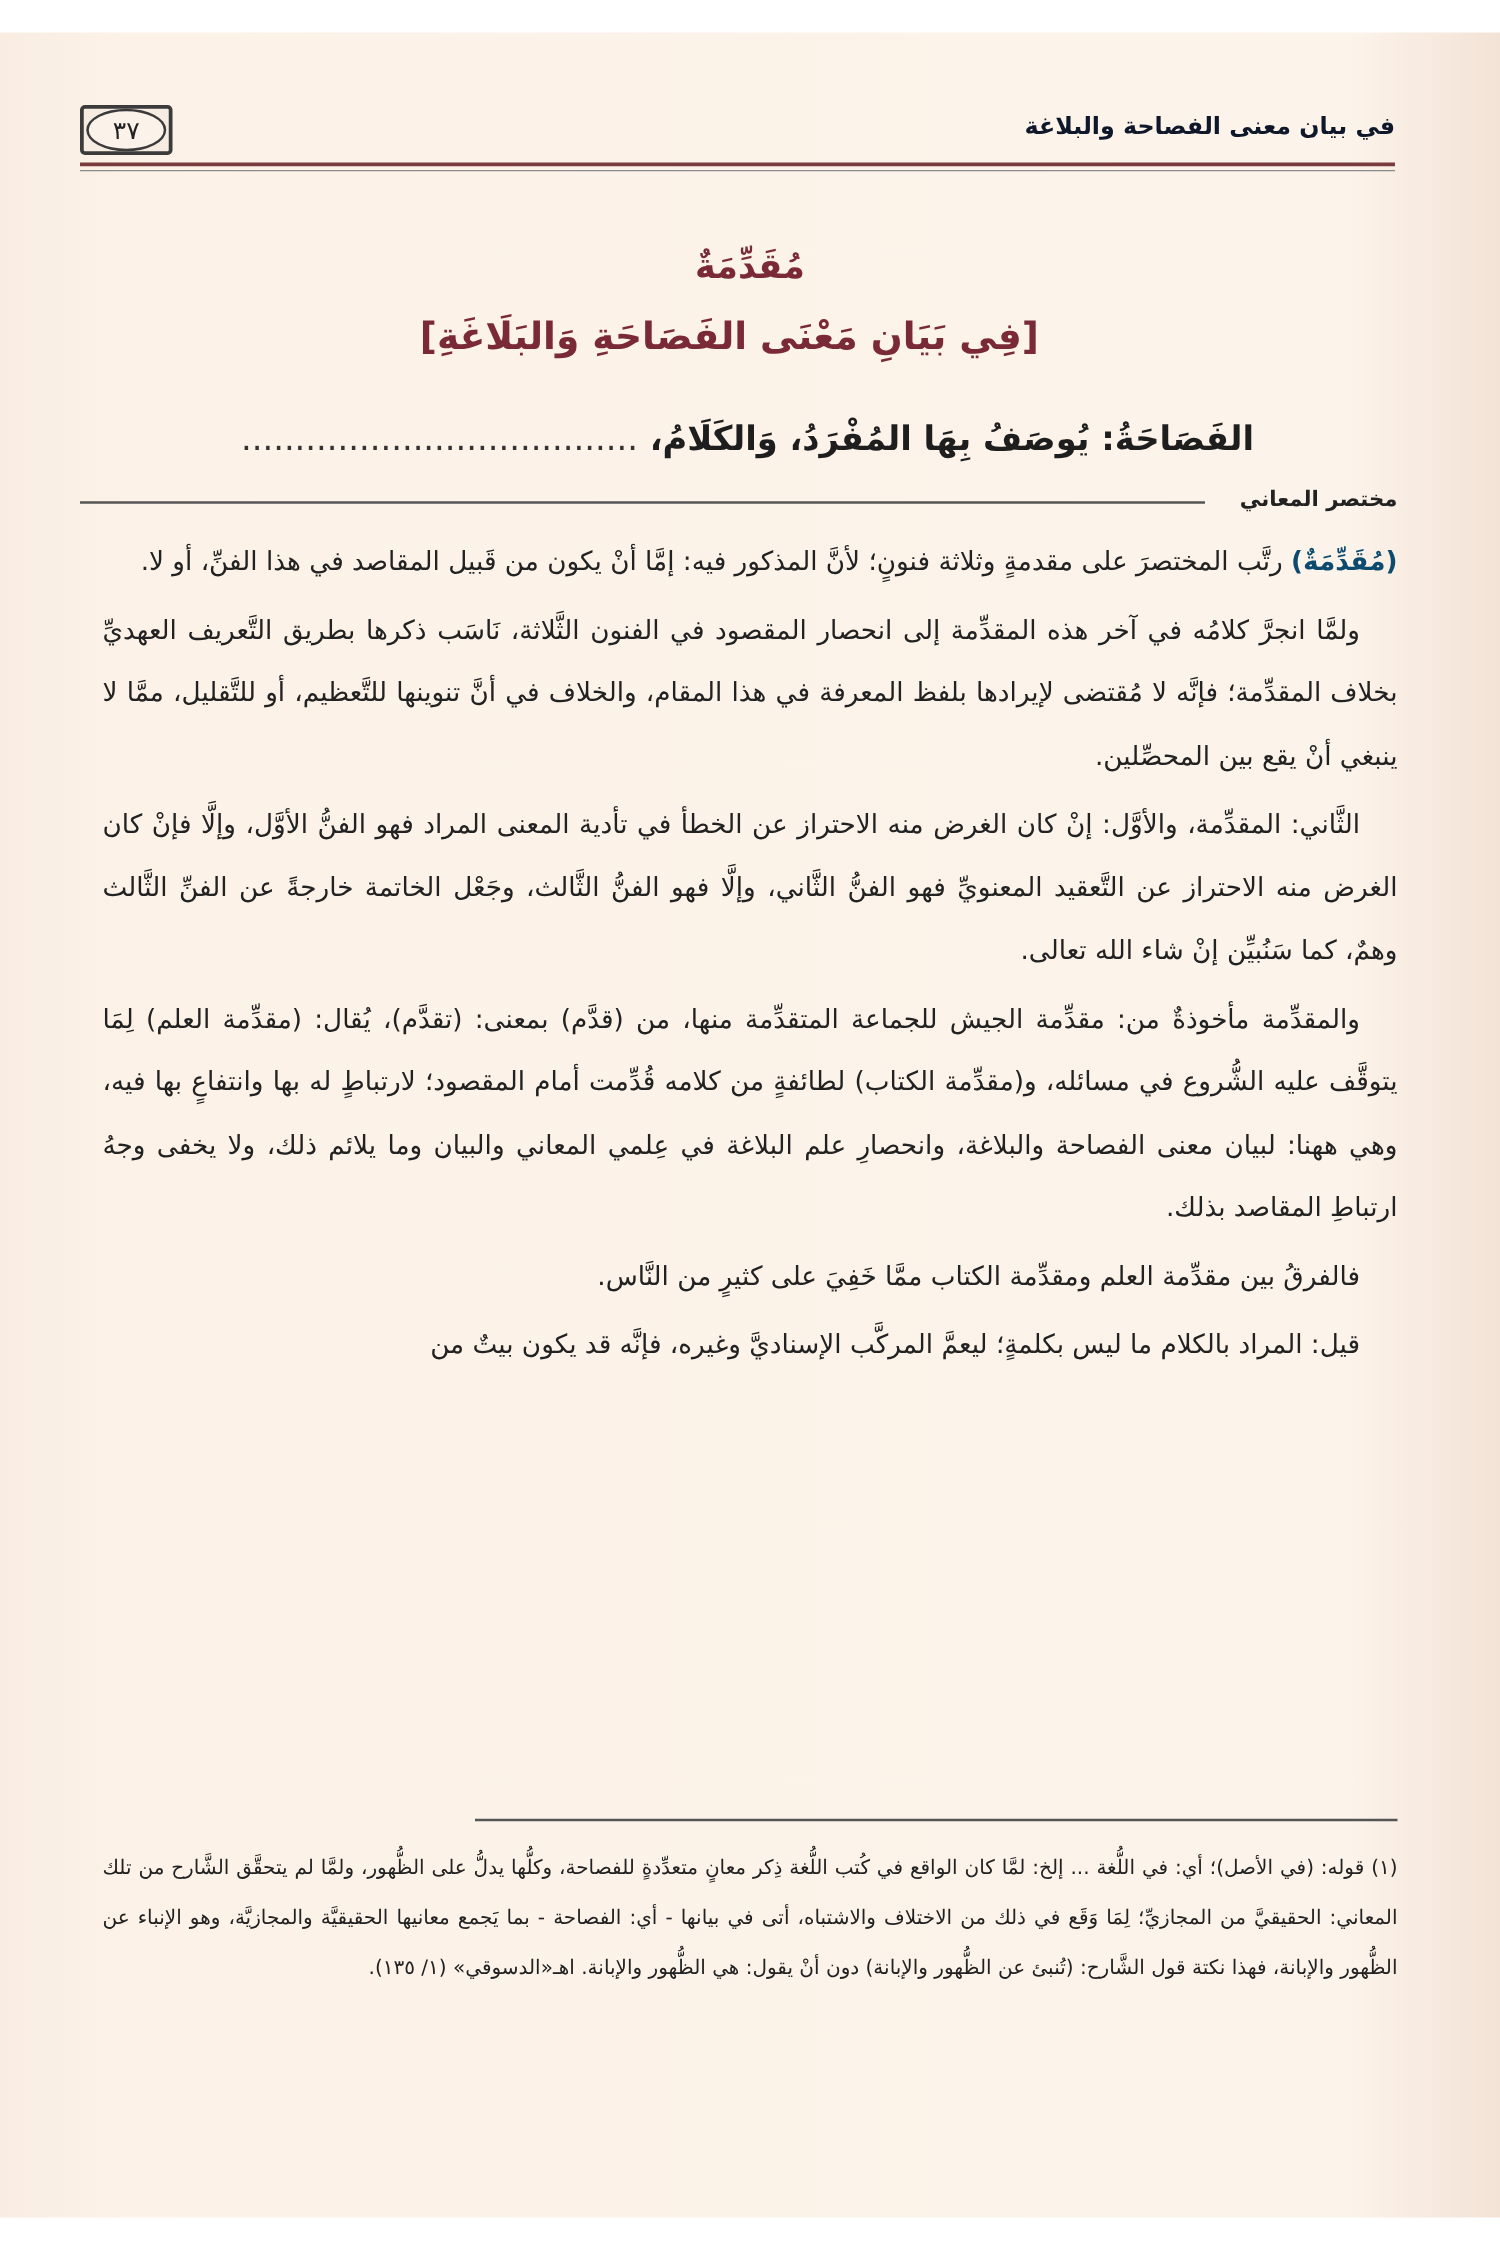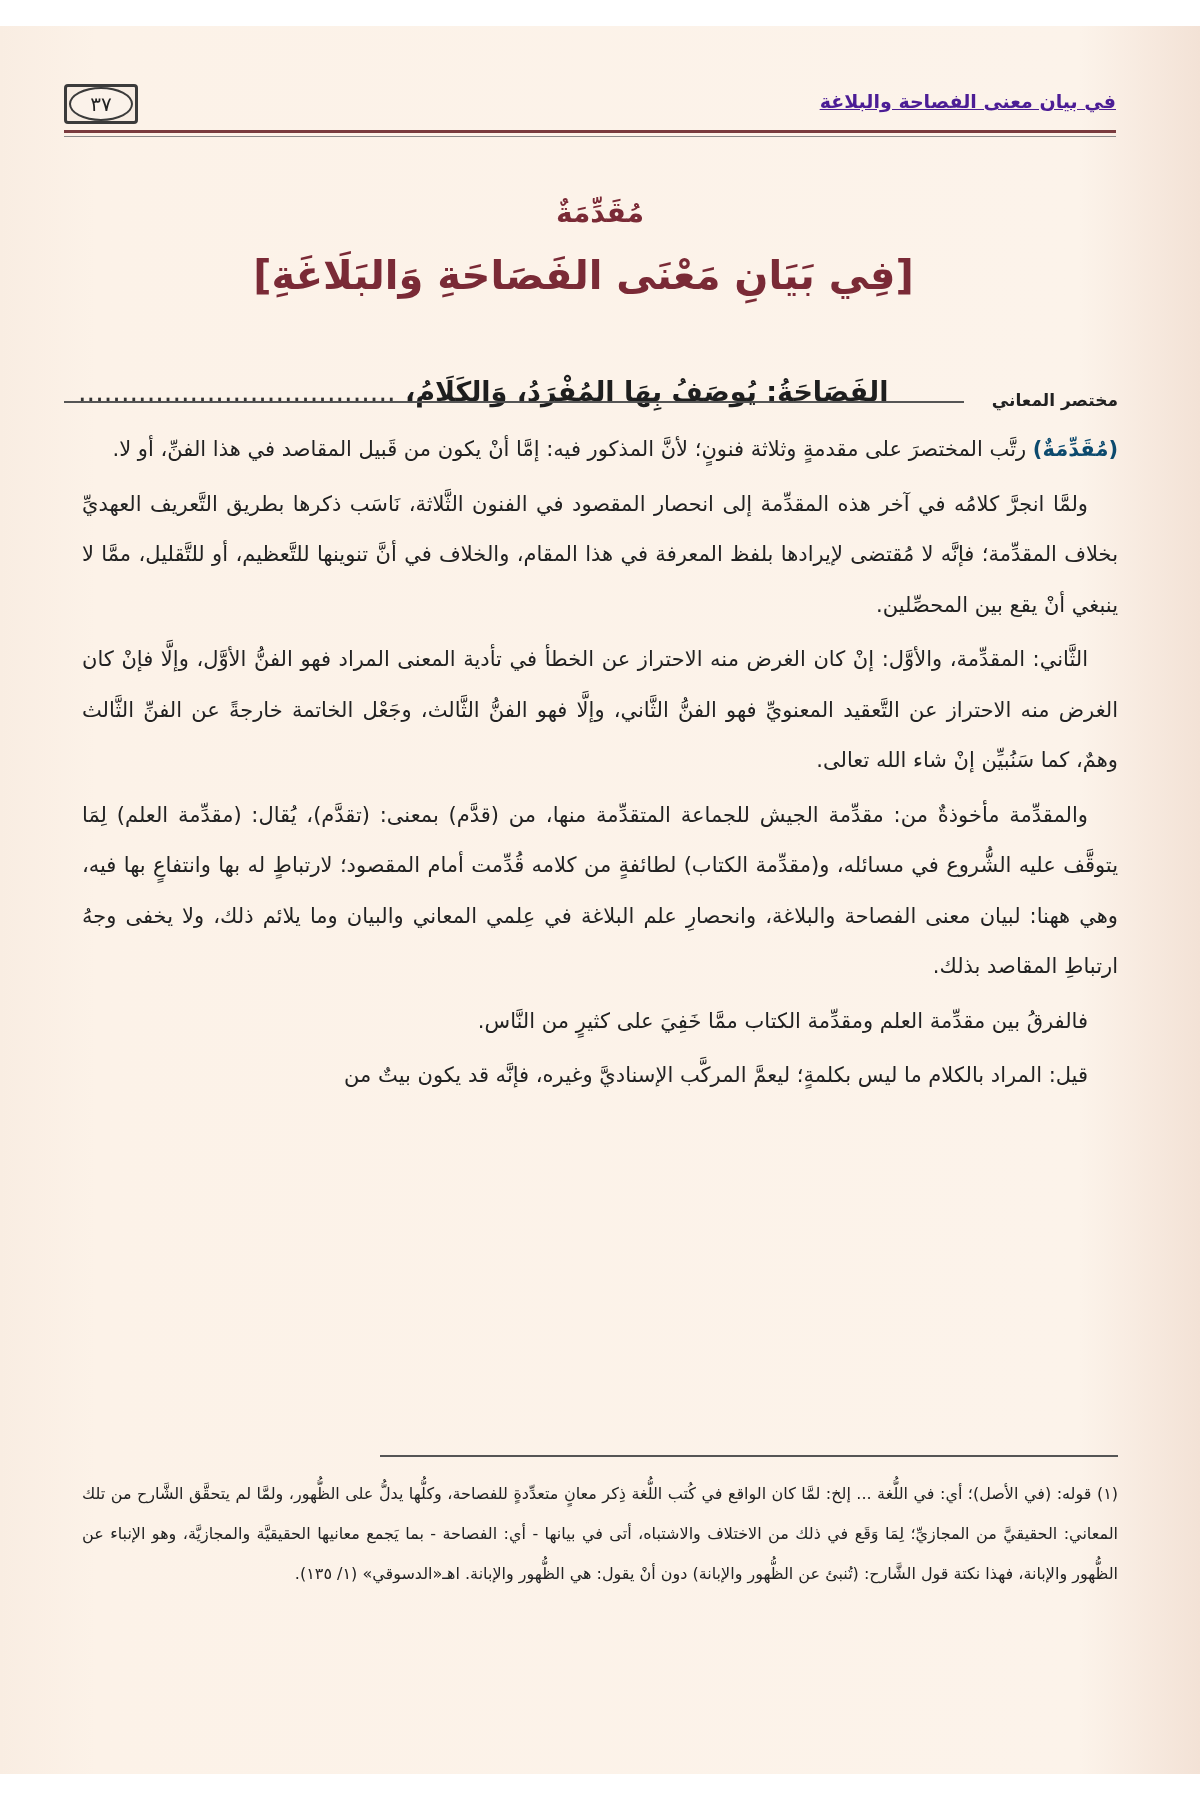--- a/index.html
+++ b/index.html
@@ -11,21 +11,21 @@
   .page {
     position: absolute; left: 0; top: 26px; width: 1200px; height: 1748px;
     background: linear-gradient(90deg, #f9ede2 0%, #fcf2e8 8%, #fcf3ea 90%, #f3e2d6 100%);
   }
   .rtl { direction: rtl; unicode-bidi: embed; }
   .header {
     position: absolute; left: 64px; top: 82px; width: 1052px; height: 46px;
   }
   .running-title {
     position: absolute; right: 0; top: 8px; font-size: 19px; font-weight: bold;
-    color: #4c1d95; white-space: nowrap; text-decoration: underline;
+    color: #0f172a; white-space: nowrap;
   }
   .page-num {
     position: absolute; left: 0; top: 2px; width: 74px; height: 40px;
     border: 3px solid #3b3b3b; border-radius: 4px; box-sizing: border-box;
     display: flex; align-items: center; justify-content: center;
     background: #f7ece2;
   }
   .page-num-oval {
     width: 60px; height: 30px; border: 2px solid #3b3b3b; border-radius: 50%;
     display: flex; align-items: center; justify-content: center;
@@ -36,25 +36,25 @@
   }
   .header-rule2 {
     position: absolute; left: 64px; top: 136px; width: 1052px; height: 1px; background: #8a8a8a;
   }
   .chapter-title {
     position: absolute; left: 0; width: 1200px; top: 196px; text-align: center;
     font-size: 28px; font-weight: bold; color: #7a2a36;
   }
   .chapter-subtitle {
     position: absolute; left: 0; width: 1167px; top: 252px; text-align: center;
-    font-size: 40px; font-weight: bold; color: #7a2a36;
+    font-size: 30px; font-weight: bold; color: #7a2a36;
   }
   .matn {
-    position: absolute; right: 82px; top: 336px; width: 1040px; text-align: left;
-    font-size: 27px; font-weight: bold; color: #1e1e1e; white-space: nowrap; margin-top: 40px;
+    position: absolute; right: 82px; top: 336px; width: 1040px; text-align: center;
+    font-size: 27px; font-weight: bold; color: #1e1e1e; white-space: nowrap;
   }
   .matn-dots { color: #333; letter-spacing: 3px; font-weight: normal; }
   .source-label {
     position: absolute; right: 82px; top: 390px; font-size: 17px; font-weight: bold; color: #222;
   }
   .source-rule {
     position: absolute; left: 64px; width: 900px; top: 401px; height: 2px; background: #555;
   }
   .body-text {
     position: absolute; right: 82px; top: 424px; width: 1036px;

